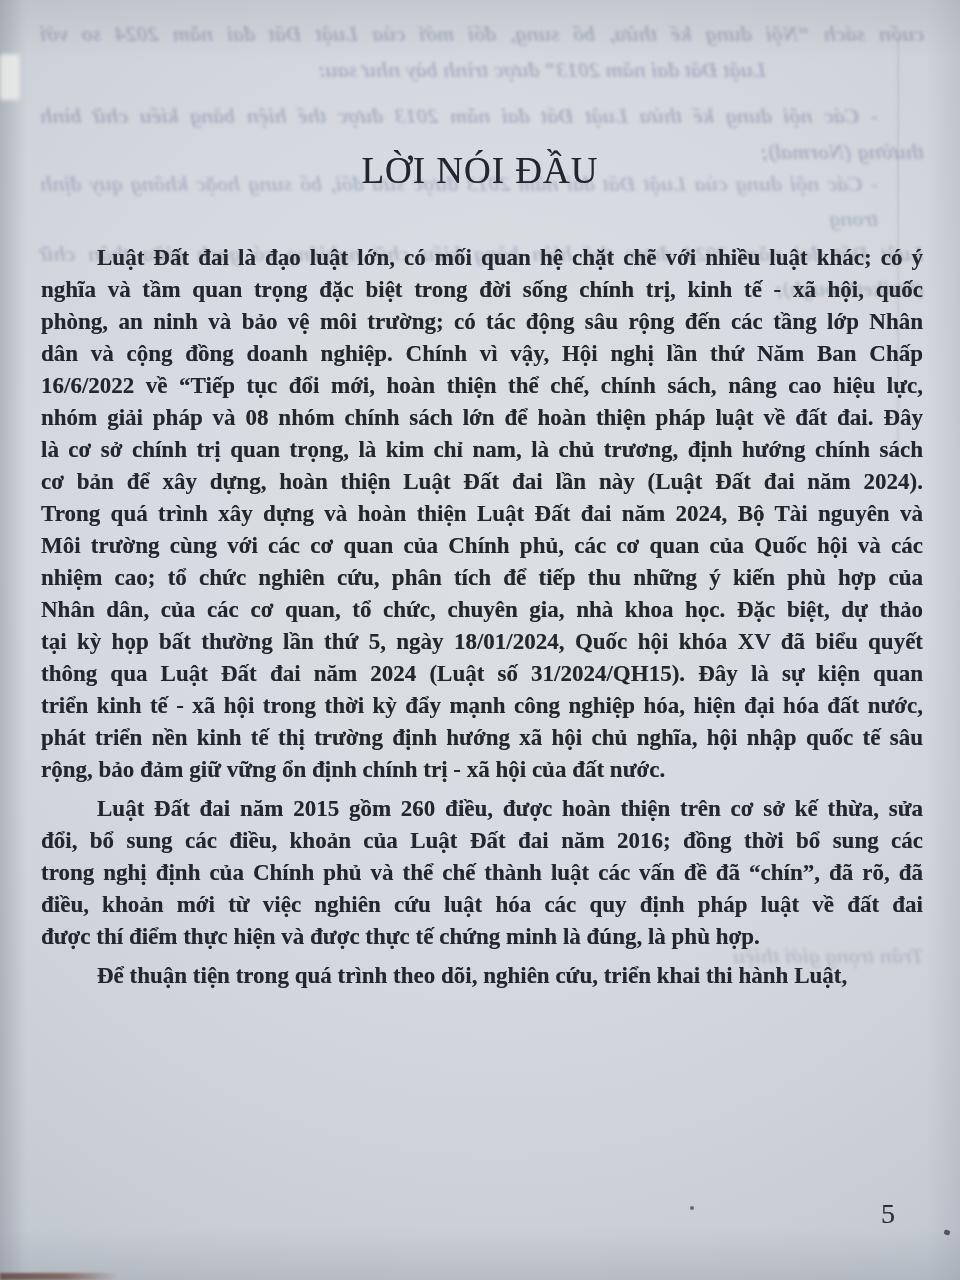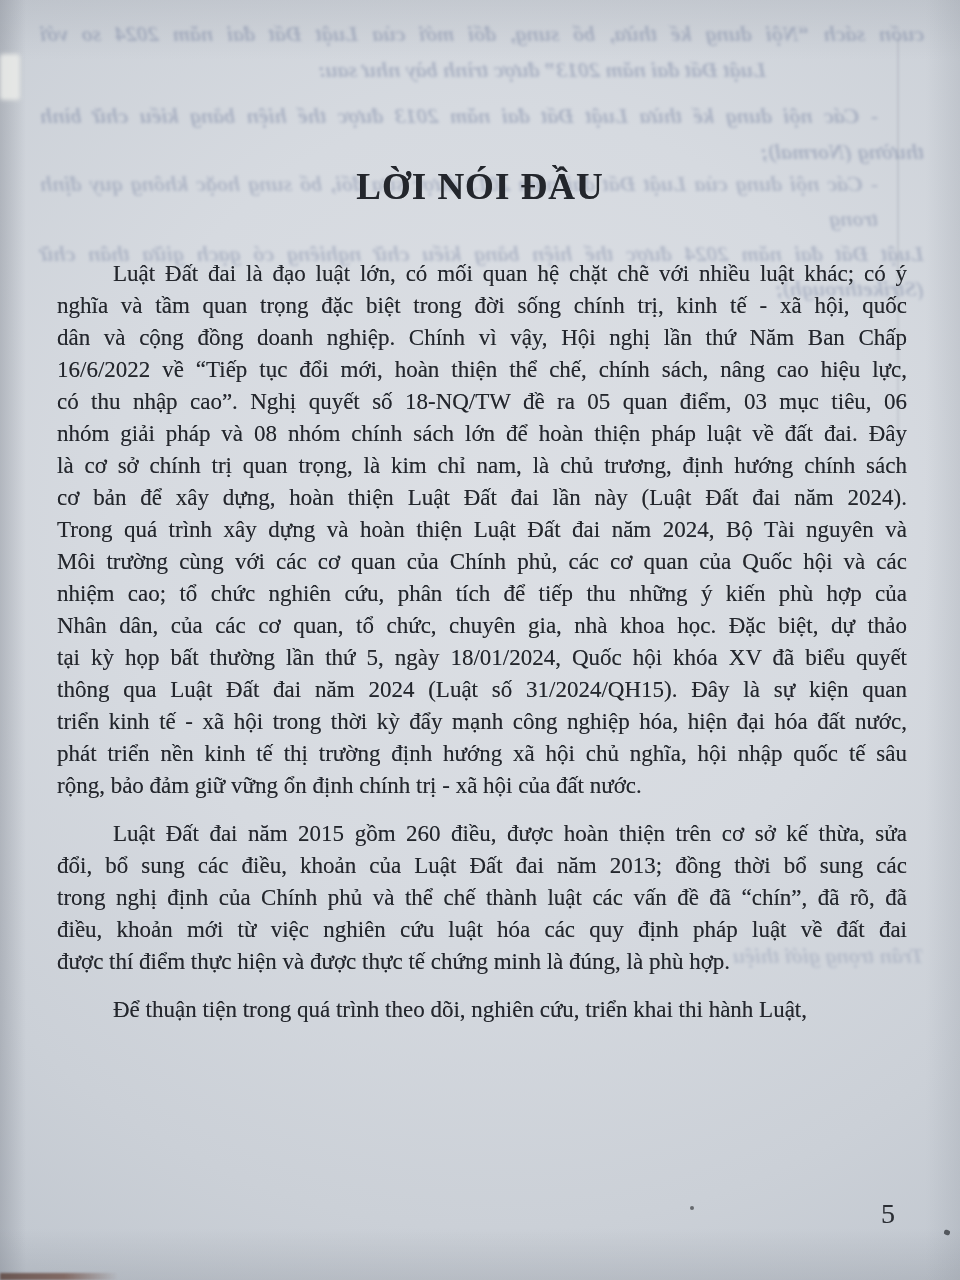--- a/index.html
+++ b/index.html
@@ -50,30 +50,30 @@
   .bleed .bline.center{text-align:center;text-align-last:center;padding-right:120px;}
   .bleed .bline.gap{margin-top:10px;}
   .bleed .bline.indent{padding-left:46px;}
   .bleed-top{top:16px;}
   .bleed-mid{top:166px;line-height:35px;opacity:.30;}
   .bleed-low{top:938px;opacity:.22;}
   .bleed-low .bline{text-align:center;text-align-last:center;}
 
   
   .title{
-    position:absolute;left:0;top:140px;width:960px;
-    text-align:center;font-weight:bold;font-size:37px;letter-spacing:1px;
+    position:absolute;left:0;top:124px;width:960px;
+    text-align:center;font-weight:normal;font-size:37px;letter-spacing:1px;
     color:#23262c;text-shadow:0 0 .6px rgba(35,38,44,.55);
   }
   .body-text{
     position:absolute;left:41px;top:242px;width:882px;
     font-size:23px;line-height:32px;color:#23262c;
     text-shadow:0 0 .5px rgba(35,38,44,.45);
   }
-  .para{margin:16px;}
+  .para{margin:0;font-weight:bold;}
   .para + .para{margin-top:7px;}
   .para .line{text-align:justify;text-align-last:justify;}
   .para .line.first{padding-left:56px;}
   .para .line.last{text-align-last:left;}
   .page-number{
     position:absolute;left:858px;top:1198px;width:60px;
     font-size:28px;color:#2b2e34;text-align:center;
     text-shadow:0 0 .5px rgba(35,38,44,.4);
   }
 </style>
@@ -98,39 +98,39 @@
 <div class="bleed bleed-low">
     <div class="bline short">Trân trọng giới thiệu</div>
   </div>
 
 <h1 class="title">LỜI NÓI ĐẦU</h1>
 
 <div class="body-text">
     <div class="para">
       <div class="line first">Luật Đất đai là đạo luật lớn, có mối quan hệ chặt chẽ với nhiều luật khác; có ý</div>
       <div class="line">nghĩa và tầm quan trọng đặc biệt trong đời sống chính trị, kinh tế - xã hội, quốc</div>
+      <div class="line">phòng, an ninh và bảo vệ môi trường; có tác động sâu rộng đến các tầng lớp Nhân</div>
       <div class="line">dân và cộng đồng doanh nghiệp. Chính vì vậy, Hội nghị lần thứ Năm Ban Chấp</div>
       <div class="line">16/6/2022 về “Tiếp tục đổi mới, hoàn thiện thể chế, chính sách, nâng cao hiệu lực,</div>
-      <div class="line">có thu nhập cao”. Nghị quyết số 18-NQ/TW đề ra 05 quan điểm, 03 mục tiêu, 06</div>
       <div class="line">nhóm giải pháp và 08 nhóm chính sách lớn để hoàn thiện pháp luật về đất đai. Đây</div>
       <div class="line">là cơ sở chính trị quan trọng, là kim chỉ nam, là chủ trương, định hướng chính sách</div>
       <div class="line">cơ bản để xây dựng, hoàn thiện Luật Đất đai lần này (Luật Đất đai năm 2024).</div>
       <div class="line">Trong quá trình xây dựng và hoàn thiện Luật Đất đai năm 2024, Bộ Tài nguyên và</div>
       <div class="line">Môi trường cùng với các cơ quan của Chính phủ, các cơ quan của Quốc hội và các</div>
       <div class="line">nhiệm cao; tổ chức nghiên cứu, phân tích để tiếp thu những ý kiến phù hợp của</div>
       <div class="line">Nhân dân, của các cơ quan, tổ chức, chuyên gia, nhà khoa học. Đặc biệt, dự thảo</div>
       <div class="line">tại kỳ họp bất thường lần thứ 5, ngày 18/01/2024, Quốc hội khóa XV đã biểu quyết</div>
       <div class="line">thông qua Luật Đất đai năm 2024 (Luật số 31/2024/QH15). Đây là sự kiện quan</div>
       <div class="line">triển kinh tế - xã hội trong thời kỳ đẩy mạnh công nghiệp hóa, hiện đại hóa đất nước,</div>
       <div class="line">phát triển nền kinh tế thị trường định hướng xã hội chủ nghĩa, hội nhập quốc tế sâu</div>
       <div class="line last">rộng, bảo đảm giữ vững ổn định chính trị - xã hội của đất nước.</div>
     </div>
     <div class="para">
       <div class="line first">Luật Đất đai năm 2015 gồm 260 điều, được hoàn thiện trên cơ sở kế thừa, sửa</div>
-      <div class="line">đổi, bổ sung các điều, khoản của Luật Đất đai năm 2013; đồng thời bổ sung các</div>
+      <div class="line">đổi, bổ sung các điều, khoản của Luật Đất đai năm 2016; đồng thời bổ sung các</div>
       <div class="line">trong nghị định của Chính phủ và thể chế thành luật các vấn đề đã “chín”, đã rõ, đã</div>
       <div class="line">điều, khoản mới từ việc nghiên cứu luật hóa các quy định pháp luật về đất đai</div>
       <div class="line last">được thí điểm thực hiện và được thực tế chứng minh là đúng, là phù hợp.</div>
     </div>
     <div class="para">
       <div class="line first last">Để thuận tiện trong quá trình theo dõi, nghiên cứu, triển khai thi hành Luật,</div>
     </div>
   </div>
 
 <div class="page-number">5</div>

